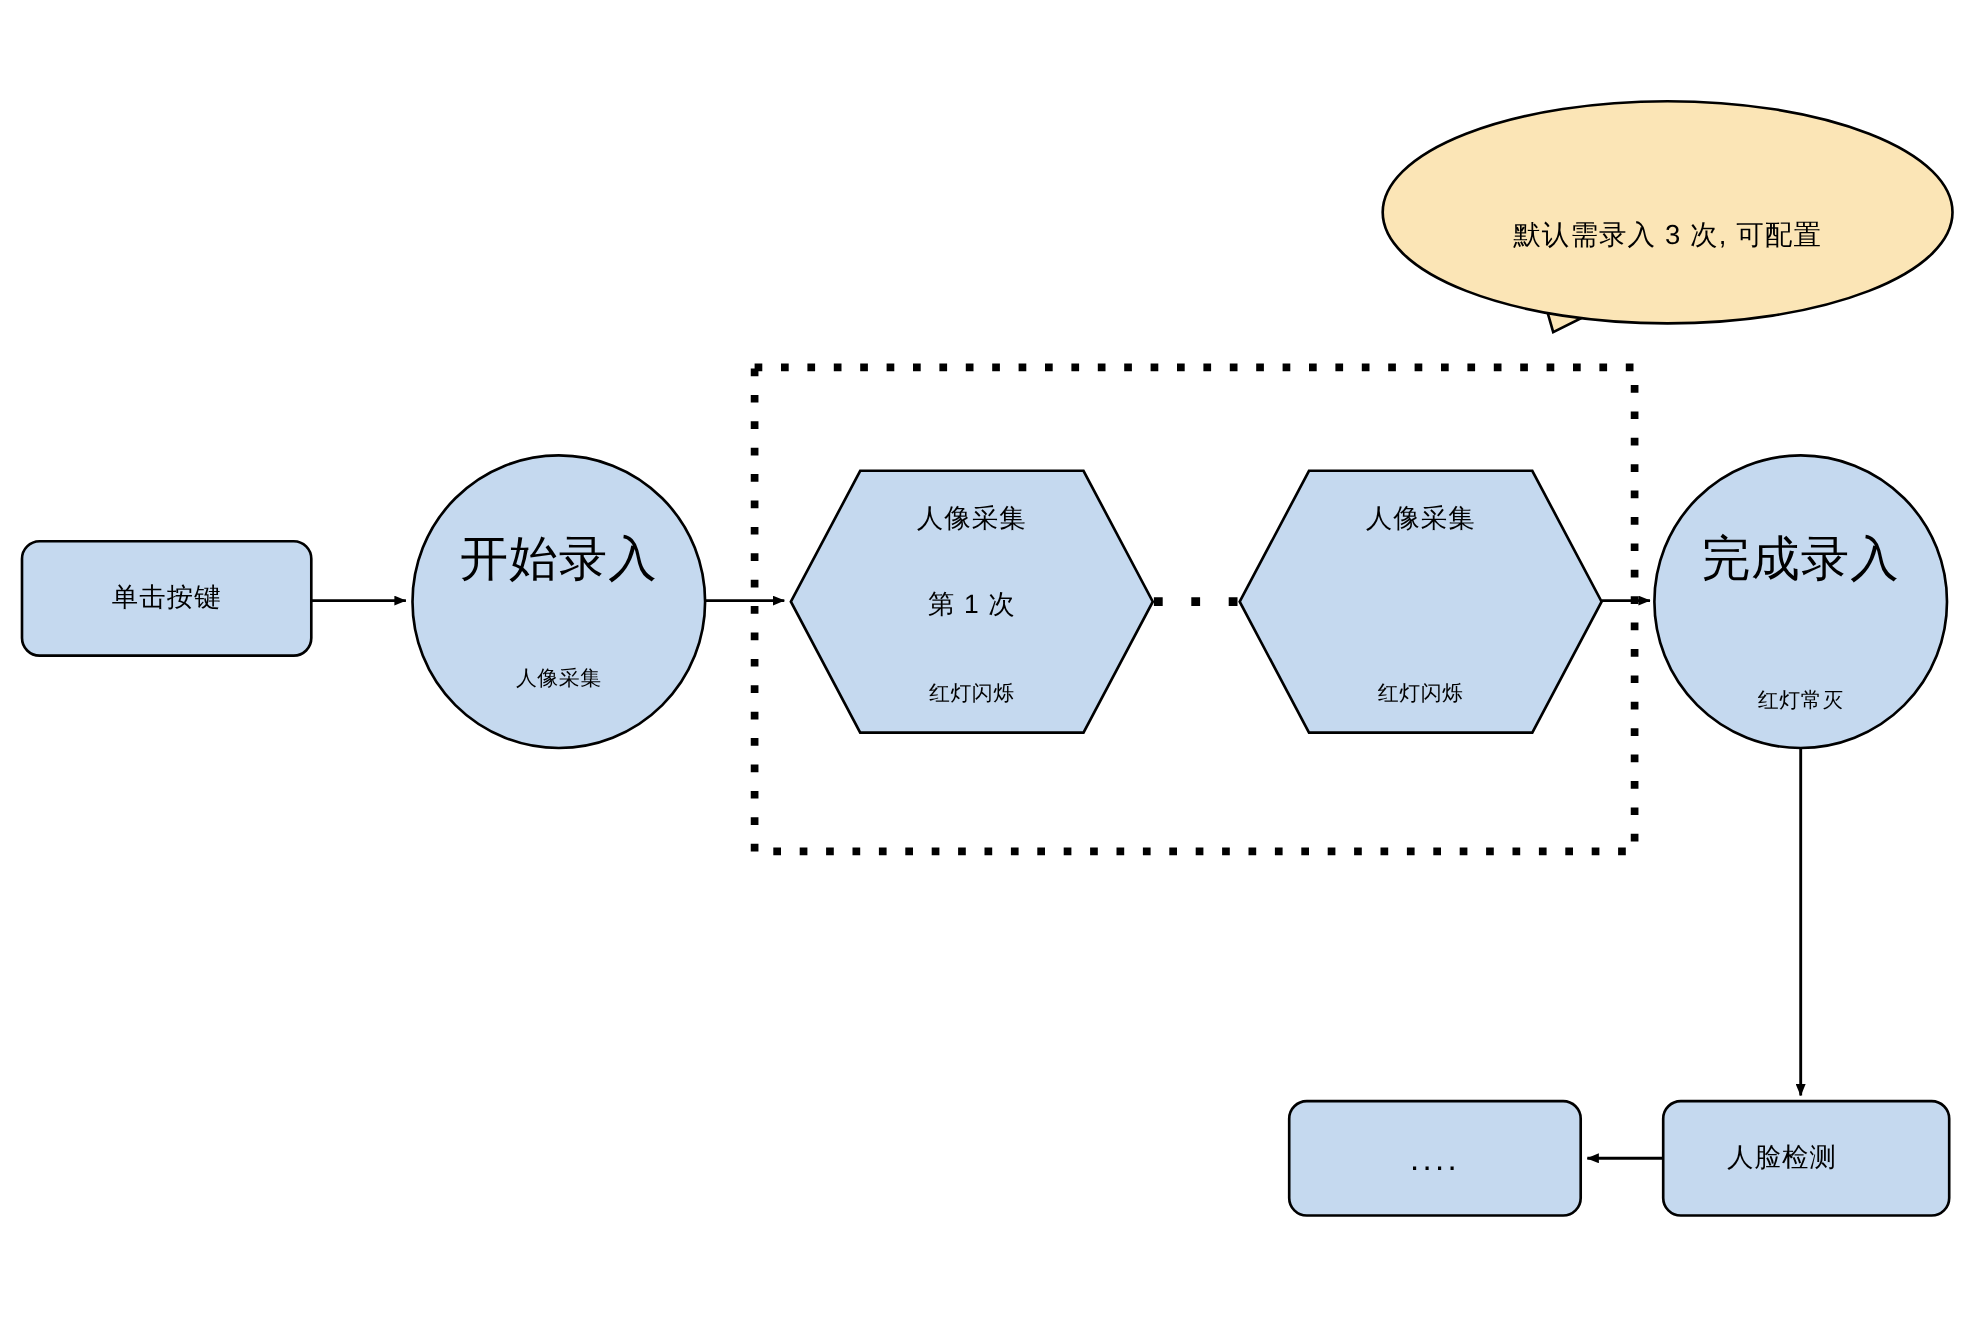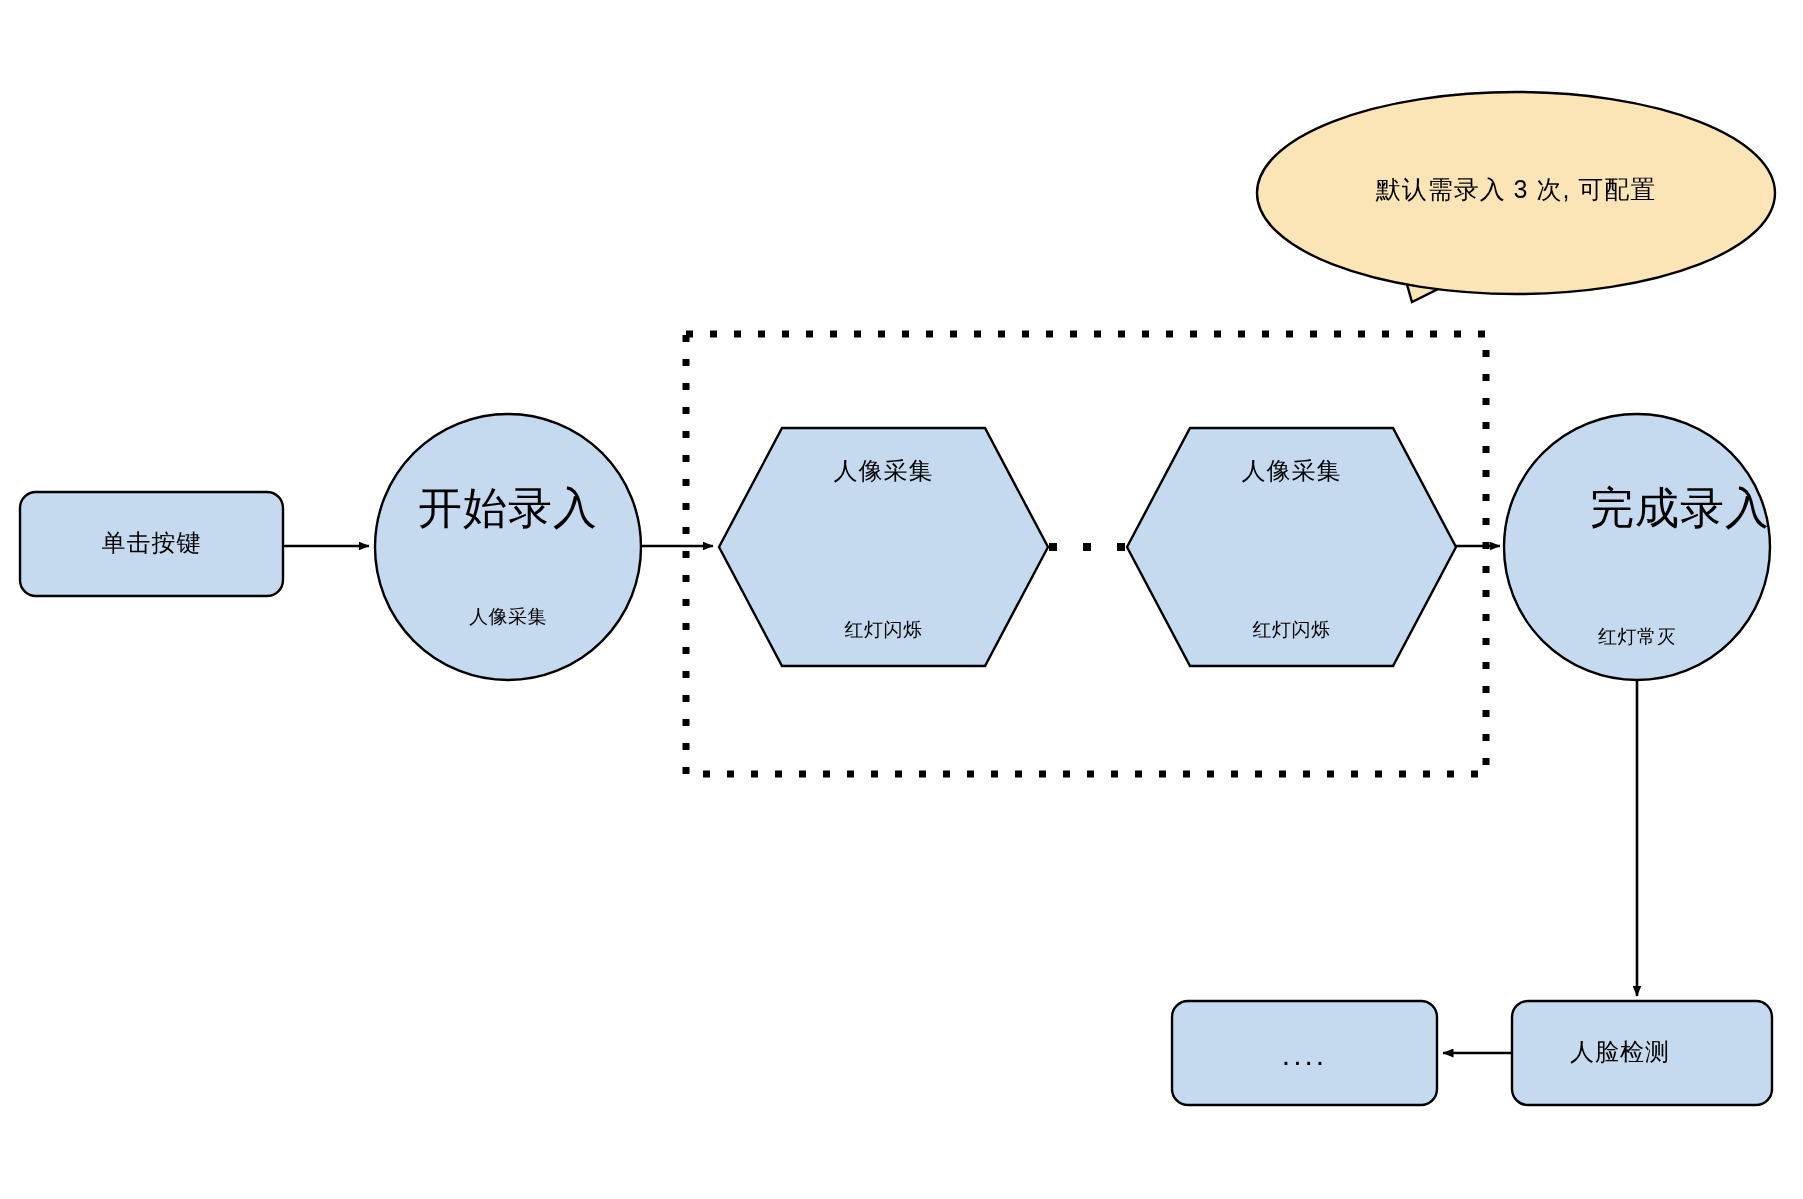--- a/index.html
+++ b/index.html
@@ -116,27 +116,28 @@
 
     <line class="edge" x1="1512" y1="1053" x2="1443" y2="1053" marker-end="url(#arrowhead)"></line>
   </svg>
 
   <div class="txt title-md" style="left:20px; top:527px; width:263px;">单击按键</div>
 
   <div class="txt title-lg" style="left:375px; top:479px; width:266px;">开始录入</div>
   <div class="txt sub-sm" style="left:375px; top:604px; width:266px;">人像采集</div>
 
   <div class="txt title-md" style="left:719px; top:455px; width:329px;">人像采集</div>
+  <div class="txt title-md" style="left:719px; top:533px; width:329px;">第 1 次</div>
   <div class="txt sub-sm" style="left:719px; top:617px; width:329px;">红灯闪烁</div>
 
   <div class="txt title-md" style="left:1127px; top:455px; width:329px;">人像采集</div>
   <div class="txt sub-sm" style="left:1127px; top:617px; width:329px;">红灯闪烁</div>
 
-  <div class="txt title-lg" style="left:1504px; top:479px; width:266px;text-align:right;">完成录入</div>
+  <div class="txt title-lg" style="left:1504px; top:479px; width:266px;">完成录入</div>
   <div class="txt sub-sm" style="left:1504px; top:624px; width:266px;">红灯常灭</div>
 
   <div class="txt title-md" style="left:1512px; top:1036px; width:216px;">人脸检测</div>
 
   <div class="txt dots-txt" style="left:1172px; top:1038px; width:265px;">....</div>
 
-  <div class="txt callout-txt" style="left:1280px; top:173px; width:472px;">默认需录入 3 次, 可配置</div>
+  <div class="txt callout-txt" style="left:1280px; top:197px; width:472px;">默认需录入 3 次, 可配置</div>
 
 </div>
 
 </body></html>

